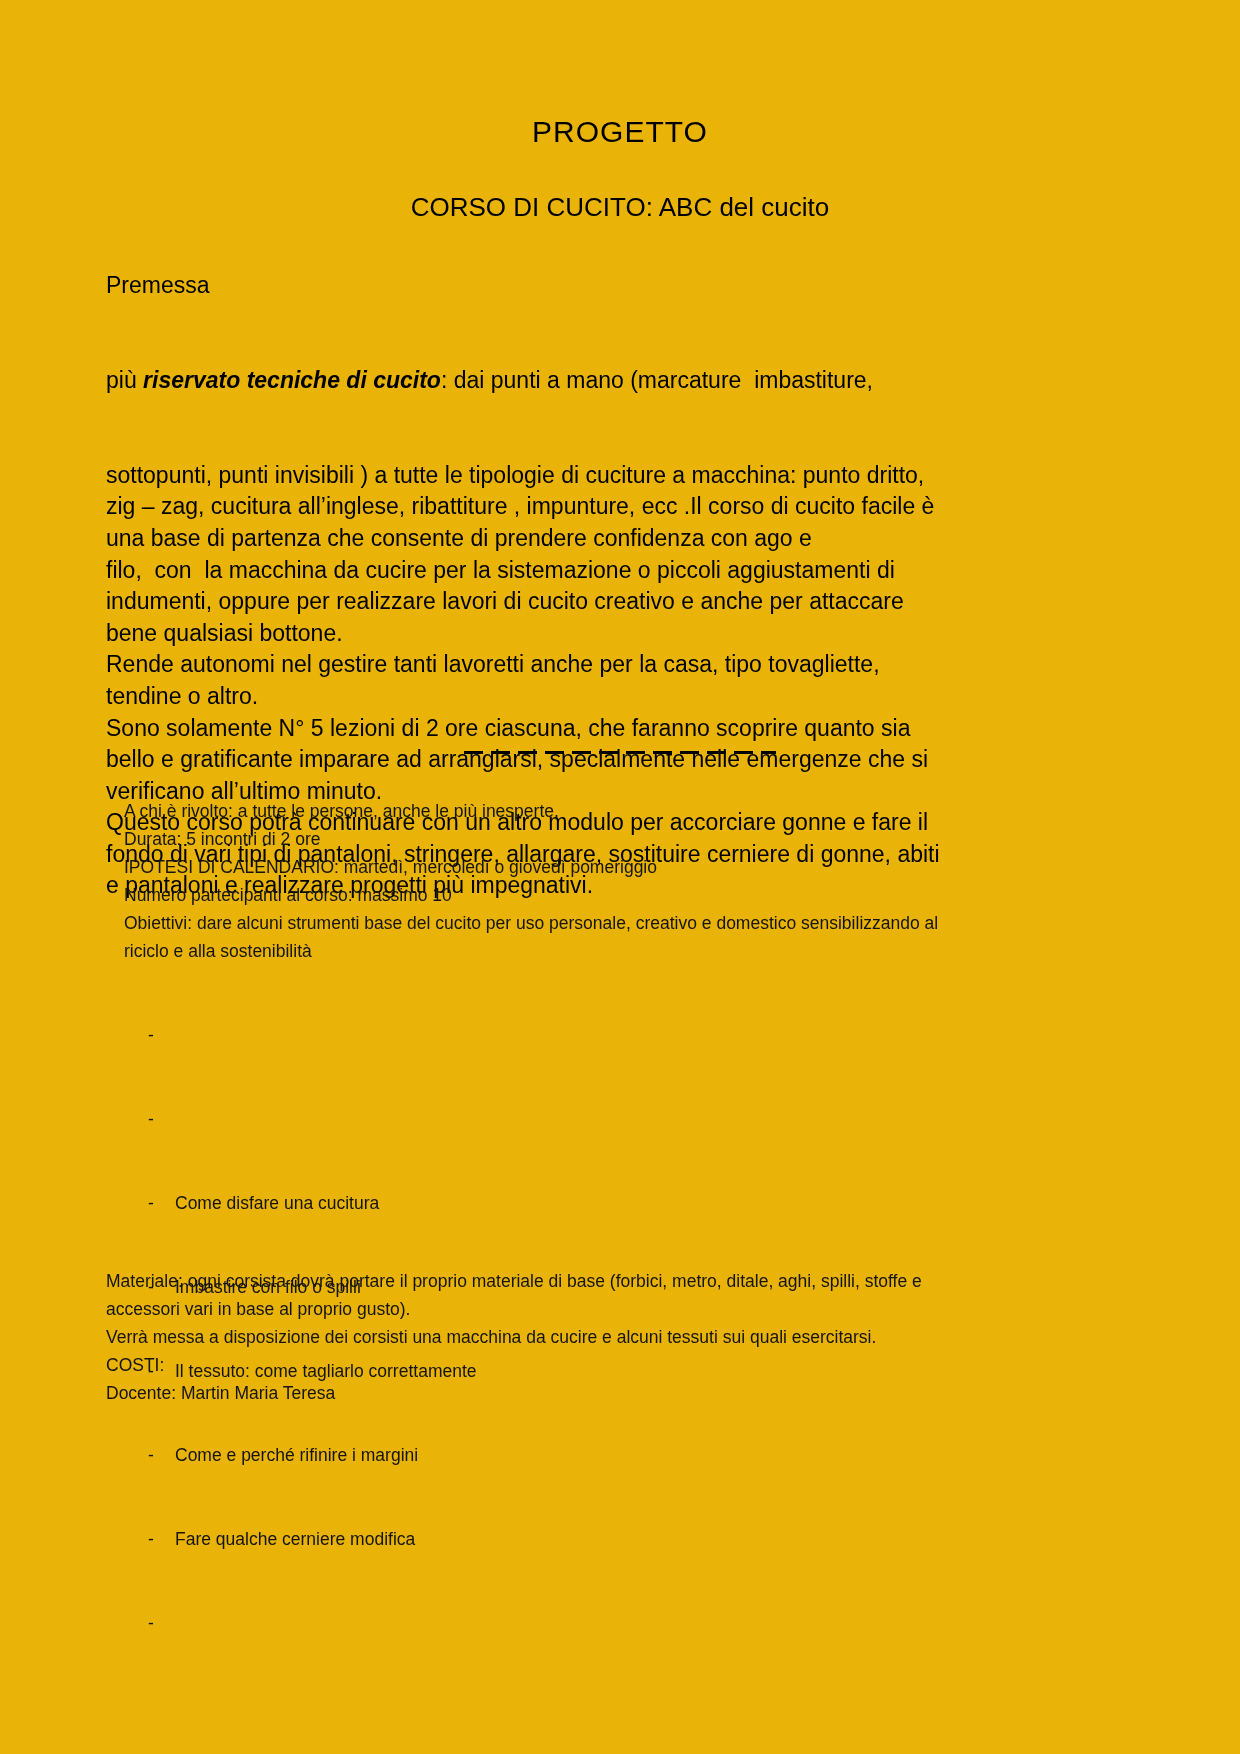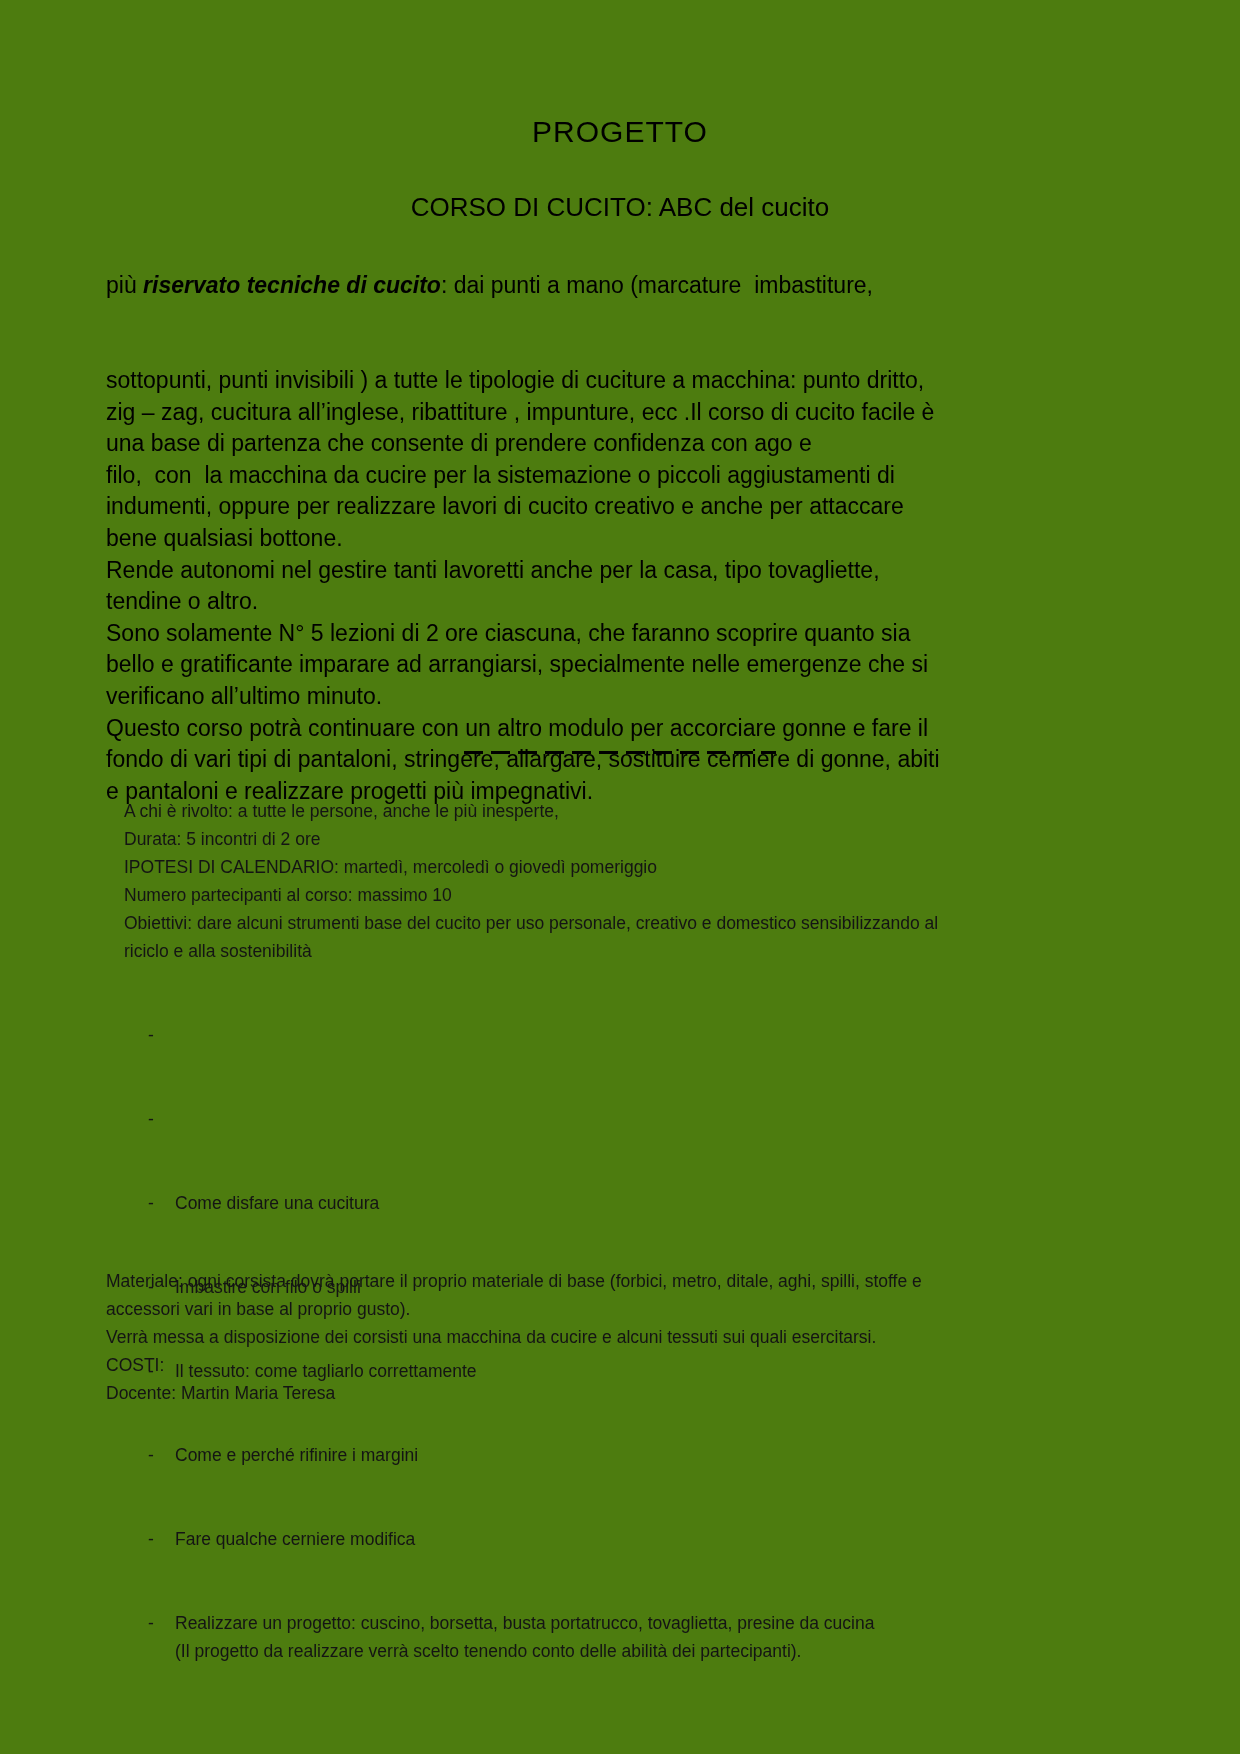--- a/index.html
+++ b/index.html
@@ -1,20 +1,20 @@
 <!DOCTYPE html>
 <html><head>
 <meta charset="utf-8">
 <style>
   html, body { margin: 0; padding: 0; background: #fff; }
   .page {
     position: relative;
     width: 1240px;
     height: 1754px;
-    background: #4d7c0f;
+    background: #eab308;
     color: #000000;
     font-family: "Liberation Sans", sans-serif;
     overflow: hidden;
   }
   
   .title {
     position: absolute;
     left: 0; top: 114px;
     width: 100%;
     text-align: center;
@@ -86,20 +86,21 @@
 </head>
 <body>
 
 <div class="page">
 
   <div class="title">PROGETTO</div>
 
   <div class="subtitle">CORSO DI CUCITO: ABC del cucito</div>
 
   <div class="top-text">
+    <div>Premessa</div>
     <div><span>più </span><span class="bi">riservato tecniche di cucito</span><span>: dai punti a mano (marcature  imbastiture,</span></div>
     <div>sottopunti, punti invisibili ) a tutte le tipologie di cuciture a macchina: punto dritto,
 zig – zag, cucitura all’inglese, ribattiture , impunture, ecc .Il corso di cucito facile è
 una base di partenza che consente di prendere confidenza con ago e
 filo,  con  la macchina da cucire per la sistemazione o piccoli aggiustamenti di
 indumenti, oppure per realizzare lavori di cucito creativo e anche per attaccare
 bene qualsiasi bottone.
 Rende autonomi nel gestire tanti lavoretti anche per la casa, tipo tovagliette,
 tendine o altro.
 Sono solamente N° 5 lezioni di 2 ore ciascuna, che faranno scoprire quanto sia
@@ -141,22 +142,20 @@
     <div class="bullet-row">
       <span class="bullet-marker">-</span>
       <div class="bullet-text">Come e perché rifinire i margini</div>
     </div>
     <div class="bullet-row">
       <span class="bullet-marker">-</span>
       <div class="bullet-text">Fare qualche cerniere modifica</div>
     </div>
     <div class="bullet-row">
       <span class="bullet-marker">-</span>
-      <div class="bullet-text">Realizzare un progetto: cuscino, borsetta, busta portatrucco, tovaglietta, presine da cucina
-(Il progetto da realizzare verrà scelto tenendo conto delle abilità dei partecipanti).</div>
     </div>
   </div>
 
   <div class="footer-block lower">Materiale: ogni corsista dovrà portare il proprio materiale di base (forbici, metro, ditale, aghi, spilli, stoffe e
 accessori vari in base al proprio gusto).
 Verrà messa a disposizione dei corsisti una macchina da cucire e alcuni tessuti sui quali esercitarsi.
 COSTI:
 Docente: Martin Maria Teresa</div>
 
 </div>

